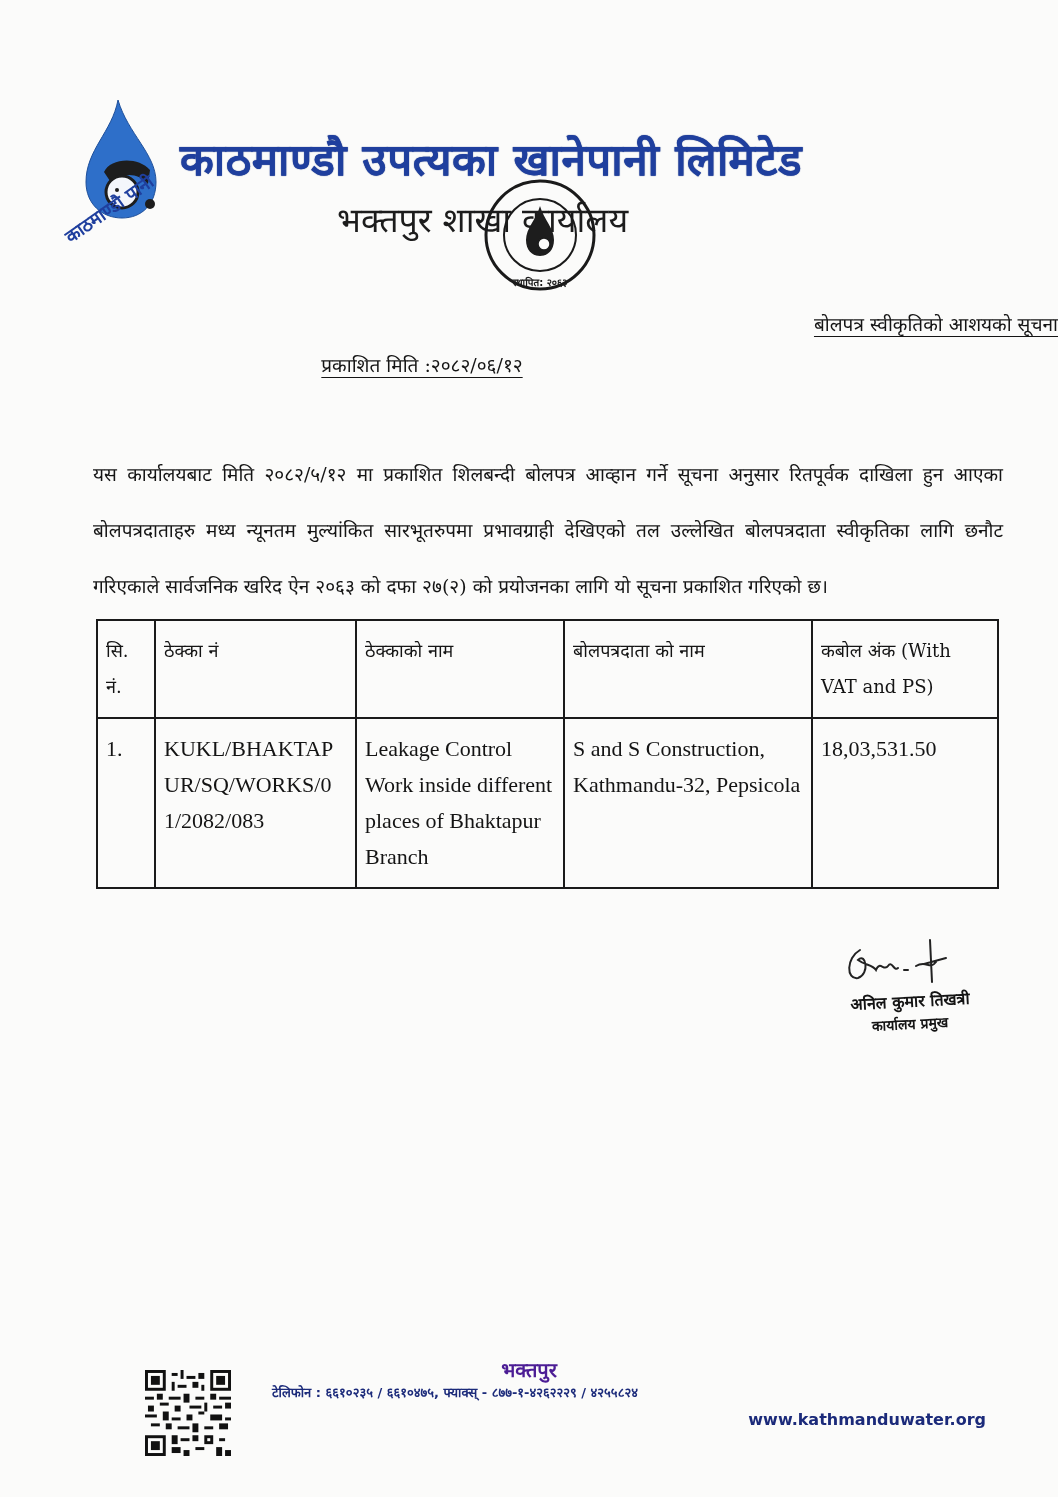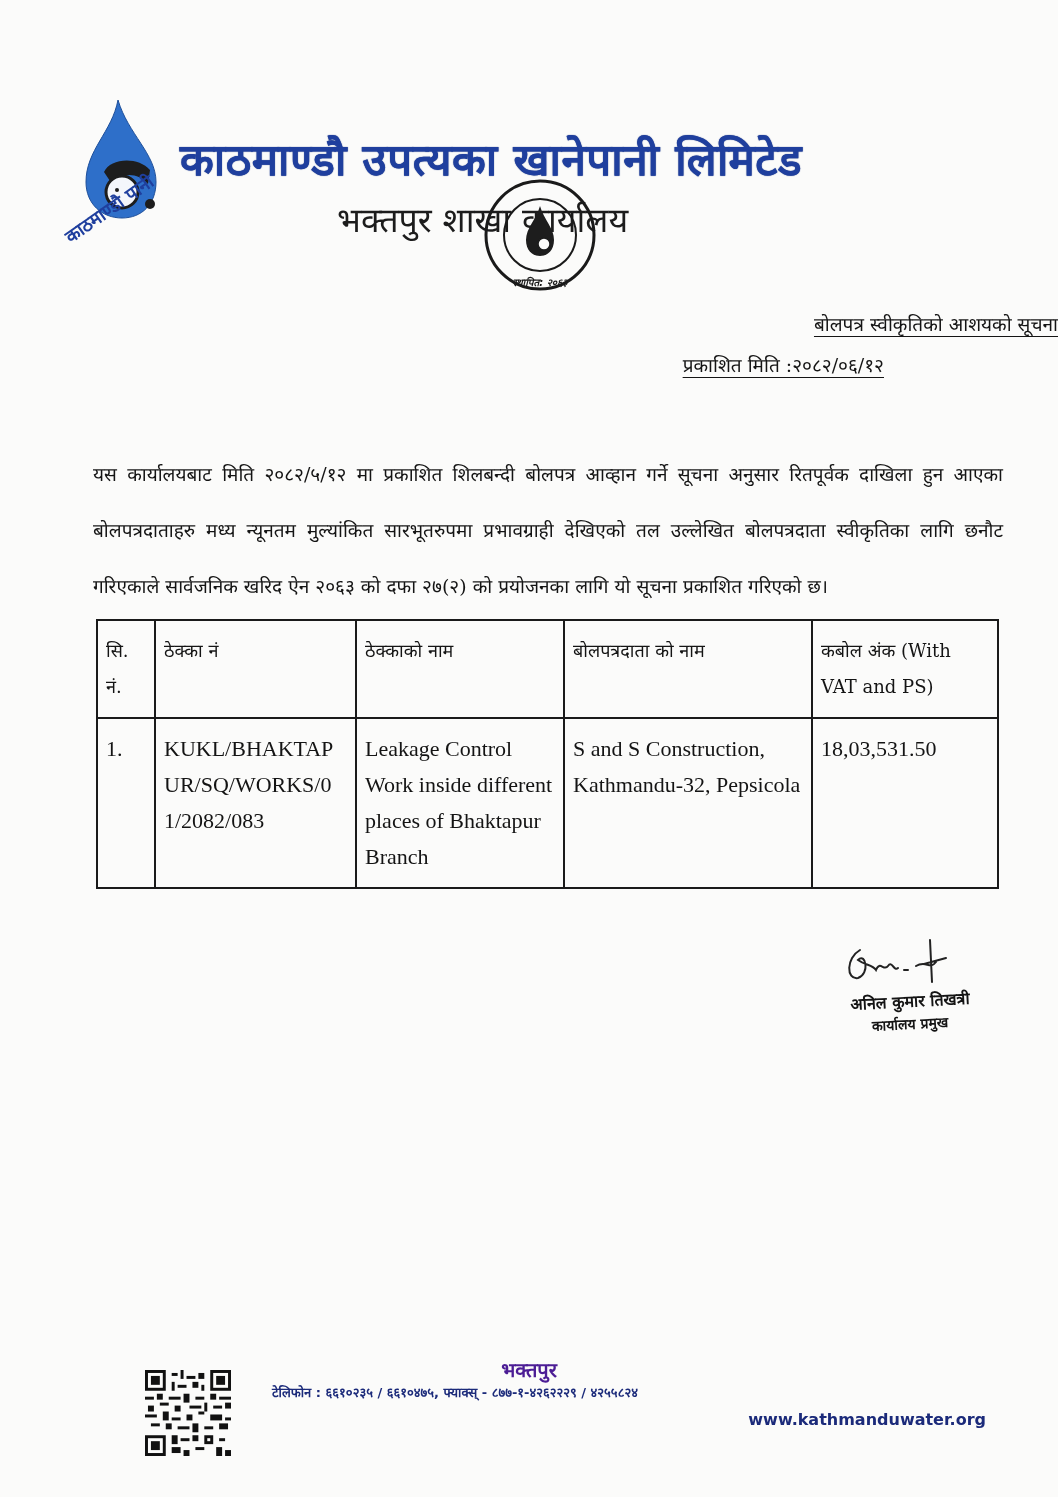--- a/index.html
+++ b/index.html
@@ -16,30 +16,30 @@
   #org-name {
     left: 180px; top: 128px; width: 800px;
     font-family: "DejaVu Sans", sans-serif; font-weight: bold;
     font-size: 44px; color: #1f3f9e; letter-spacing: 0.5px; white-space: nowrap;
     text-shadow: 0 0 1px #142e7a;
   }
   #branch-name {
     left: 337px; top: 196px; font-family: "DejaVu Sans", sans-serif;
     font-size: 34px; color: #1c1c1c; white-space: nowrap;
   }
-  #seal { left: 482px; top: 172px; width: 116px; height: 126px; font-style: italic; }
+  #seal { left: 482px; top: 172px; width: 116px; height: 126px; }
 
   
   #notice-title {
     left: 0; width: 1058px; top: 311px; text-align: right;
     font-size: 19px; text-decoration: underline; text-underline-offset: 5px;
   }
   #notice-date {
-    left: 0; width: 844px; top: 352px; text-align: right;
-    font-size: 19px; text-decoration: underline; text-underline-offset: 5px; padding-left: 40px;
+    left: 0; width: 844px; top: 352px; text-align: center;
+    font-size: 19px; text-decoration: underline; text-underline-offset: 5px;
   }
 
   
   #body-para {
     left: 93px; top: 446px; width: 910px;
     font-size: 19px; line-height: 56px; text-align: justify;
   }
 
   
   #bid-table {

